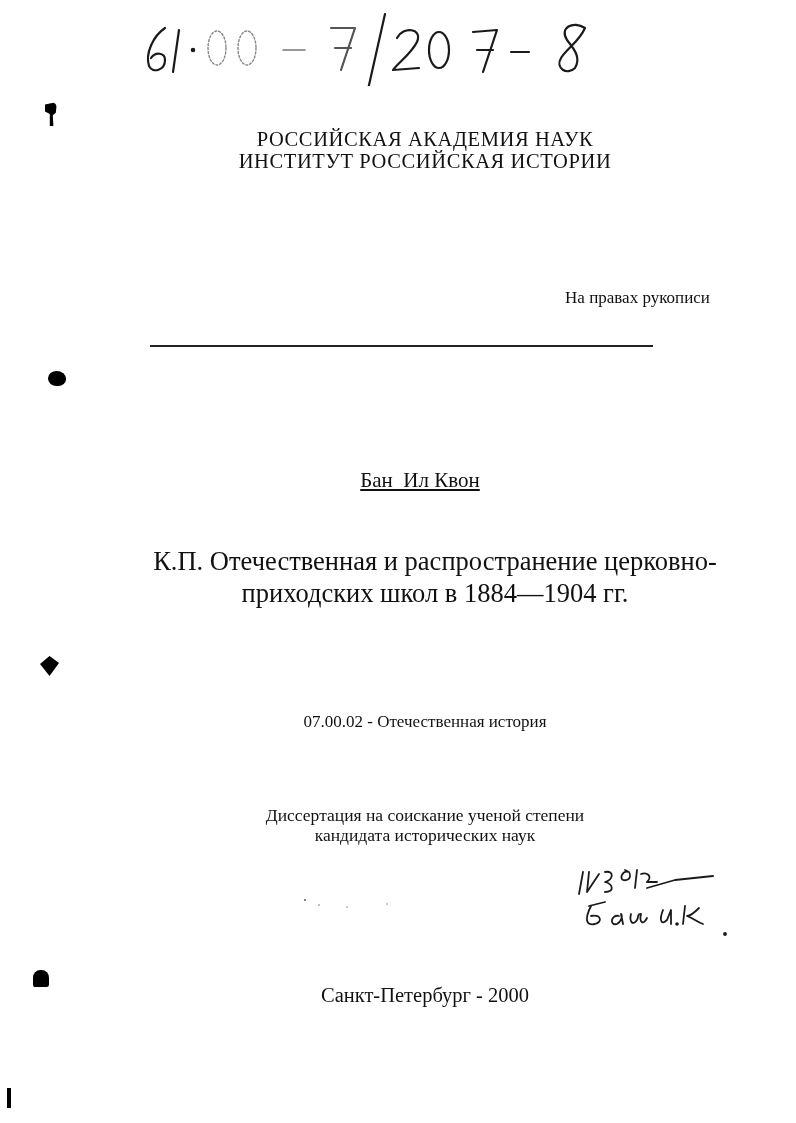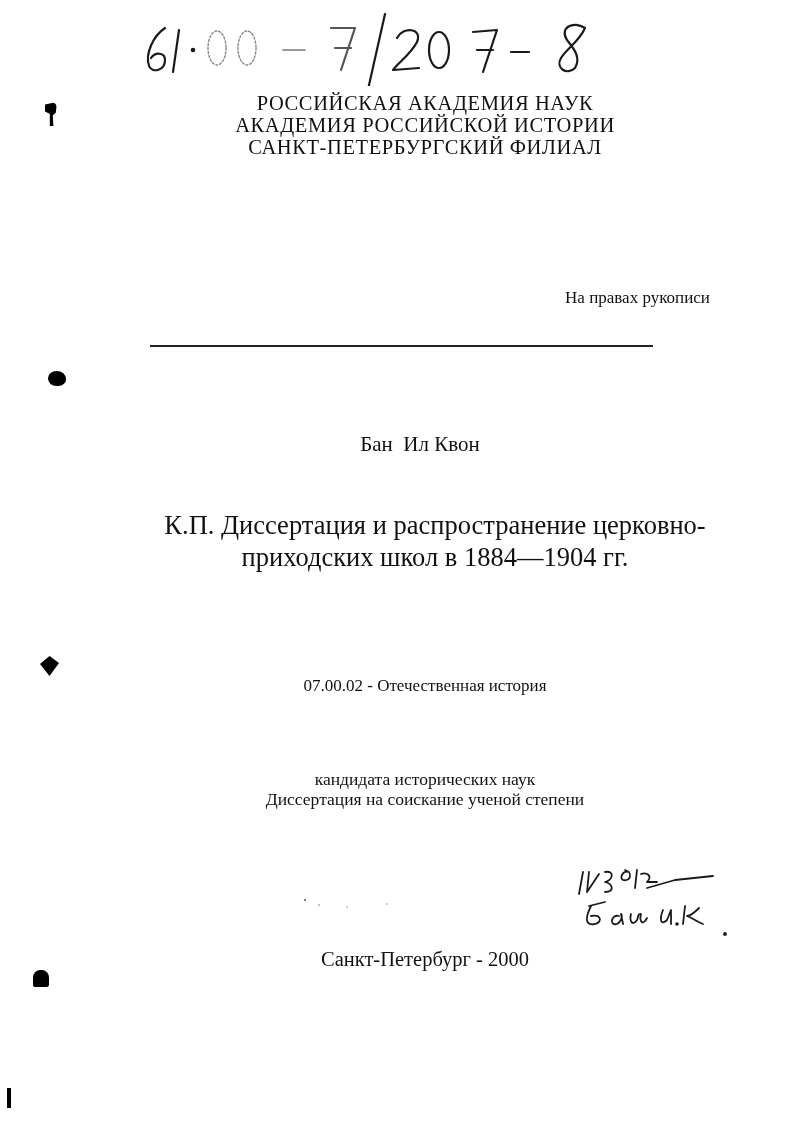--- a/index.html
+++ b/index.html
@@ -1,21 +1,21 @@
 <!DOCTYPE html>
 <html><head>
   <meta charset="utf-8">
   <style>
     html, body { margin: 0; padding: 0; background: #ffffff; }
     body {
       width: 796px; height: 1123px; position: relative; overflow: hidden;
       font-family: "Liberation Serif", "DejaVu Serif", serif; color: #111;
     }
     .abs { position: absolute; }
-    .center { text-align: center; }
+    .center { text-align: center; margin-top: 36px; }
     .handwritten-code {
       left: 135px; top: 6px; width: 480px; height: 80px;
     }
     .handwritten-code svg { width: 100%; height: 100%; }
     .org {
       left: 160px; top: 92px; width: 530px;
       font-size: 20.5px; line-height: 22px; letter-spacing: 0.6px;
     }
     .rights { left: 540px; top: 288px; width: 195px; text-align: center; font-size: 17px; }
     .rule { left: 150px; top: 345px; width: 503px; height: 1.5px; background: #222; }
@@ -69,40 +69,39 @@
 
       <path d="M376 46 L394 46"></path>
 
       <path d="M450 22 C438 14 424 22 432 34 C440 44 446 52 440 62 C432 70 420 62 426 52 C432 42 444 36 450 22"></path>
     </g>
   </svg>
 </div>
 
 <div class="abs org center">
   <div>РОССИЙСКАЯ АКАДЕМИЯ НАУК</div>
-  <div>АКАДЕМИЯ РОССИЙСКОЙ ИСТОРИИ</div>
-  <div>САНКТ-ПЕТЕРБУРГСКИЙ ФИЛИАЛ</div>
+  <div>ИНСТИТУТ РОССИЙСКАЯ ИСТОРИИ</div>
 </div>
 
 <div class="abs rights">На правах рукописи</div>
 
 <div class="abs rule"></div>
 
-<div class="abs author center" style="white-space:pre;">Бан  Ил Квон</div>
+<div class="abs author center" style="white-space:pre;text-decoration:underline;">Бан  Ил Квон</div>
 
 <div class="abs title center">
-  <div>К.П. Диссертация и распространение церковно-</div>
+  <div>К.П. Отечественная и распространение церковно-</div>
   <div>приходских школ в 1884—1904 гг.</div>
 </div>
 
 <div class="abs specialty center">07.00.02 - Отечественная история</div>
 
 <div class="abs degree center">
+  <div>Диссертация на соискание ученой степени</div>
   <div>кандидата исторических наук</div>
-  <div>Диссертация на соискание ученой степени</div>
 </div>
 
 <div class="abs signature">
   <svg viewBox="0 0 160 80">
     <g fill="none" stroke="#1a1a1a" stroke-width="1.8" stroke-linecap="round" stroke-linejoin="round">
 
       <path d="M8 14 L4 36"></path>
       <path d="M14 14 L12 34 L24 16"></path>
       <path d="M30 14 C40 12 38 22 30 24 C38 26 40 34 30 34"></path>
       <path d="M50 12 C58 14 56 24 48 22 C44 20 48 12 54 14"></path>

